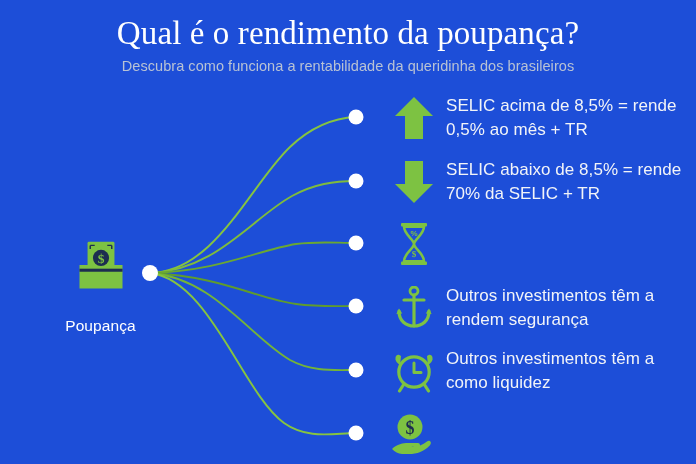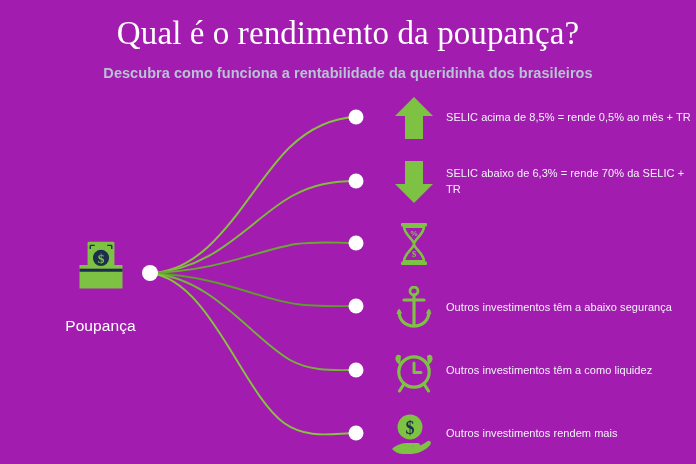--- a/index.html
+++ b/index.html
@@ -5,21 +5,21 @@
 <style>
   html, body {
     margin: 0;
     padding: 0;
     background: #0f1c33;
   }
   #infographic {
     position: relative;
     width: 696px;
     height: 464px;
-    background: #a21caf;
+    background: #1d4ed8;
     overflow: hidden;
     font-family: "Liberation Sans", sans-serif;
     -webkit-font-smoothing: antialiased;
   }
 
   
   .header {
     position: absolute;
     top: 0;
     left: 0;
@@ -30,25 +30,25 @@
     margin: 0;
     padding-top: 14px;
     font-family: "Liberation Serif", "DejaVu Serif", serif;
     font-size: 33px;
     font-weight: 400;
     line-height: 1.16;
     color: #ffffff;
     letter-spacing: 0.1px;
   }
   .subtitle {
-    margin: 7px;
+    margin: 0;
     padding-top: 6px;
     font-family: "Liberation Sans", sans-serif;
     font-size: 14.5px;
-    font-weight: 700;
+    font-weight: 400;
     color: #b8c2d4;
     letter-spacing: 0.05px;
   }
 
   
   .connectors {
     position: absolute;
     top: 0;
     left: 0;
     width: 696px;
@@ -96,21 +96,21 @@
     flex: 0 0 52px;
     width: 52px;
     height: 52px;
     display: flex;
     align-items: center;
     justify-content: center;
   }
   .item-icon svg { display: block; }
   .item-text {
     flex: 1 1 auto;
-    font-size: 11px;
+    font-size: 17px;
     line-height: 1.42;
     color: #f2f4f8;
     letter-spacing: 0.05px;
     padding-left: 6px;
   }
 
   
   .item-0 { top: -2px;  }
   .item-1 { top: 62px;  }
   .item-2 { top: 124px; }
@@ -174,21 +174,21 @@
       </span>
       <span class="item-text">SELIC acima de 8,5% = rende 0,5% ao mês + TR</span>
     </div>
 
     <div class="item item-1">
       <span class="item-icon">
         <svg width="40" height="44" viewBox="0 0 40 44">
           <path d="M20,43 L39,24 H29 V1 H11 V24 H1 Z" fill="#7dc242"></path>
         </svg>
       </span>
-      <span class="item-text">SELIC abaixo de 6,3% = rende 70% da SELIC + TR</span>
+      <span class="item-text">SELIC abaixo de 8,5% = rende 70% da SELIC + TR</span>
     </div>
 
     <div class="item item-2">
       <span class="item-icon">
         <svg width="34" height="44" viewBox="0 0 34 44">
           <rect x="4" y="1" width="26" height="3.6" rx="1" fill="#7dc242"></rect>
           <rect x="4" y="39.4" width="26" height="3.6" rx="1" fill="#7dc242"></rect>
           <path d="M7,4.6 h20 c0,8 -10,13 -10,17.4 c0,4.4 10,9.4 10,17.4 h-20
                    c0,-8 10,-13 10,-17.4 c0,-4.4 -10,-9.4 -10,-17.4 Z" fill="none" stroke="#7dc242" stroke-width="2.6"></path>
           <text x="17" y="14" font-family="Liberation Sans, sans-serif" font-size="8" font-weight="bold" fill="#7dc242" text-anchor="middle">%</text>
@@ -201,21 +201,21 @@
       <span class="item-icon">
         <svg width="40" height="44" viewBox="0 0 40 44">
           <circle cx="20" cy="5" r="4" fill="none" stroke="#7dc242" stroke-width="2.8"></circle>
           <line x1="20" y1="9" x2="20" y2="40" stroke="#7dc242" stroke-width="3.2" stroke-linecap="round"></line>
           <line x1="10" y1="14" x2="30" y2="14" stroke="#7dc242" stroke-width="3.2" stroke-linecap="round"></line>
           <path d="M5,25 c0,10 7,15 15,15 c8,0 15,-5 15,-15" fill="none" stroke="#7dc242" stroke-width="3.2" stroke-linecap="round"></path>
           <path d="M2.4,28 L5,22.5 L8.2,27.6 Z" fill="#7dc242"></path>
           <path d="M31.8,27.6 L35,22.5 L37.6,28 Z" fill="#7dc242"></path>
         </svg>
       </span>
-      <span class="item-text">Outros investimentos têm a abaixo segurança</span>
+      <span class="item-text">Outros investimentos têm a rendem segurança</span>
     </div>
 
     <div class="item item-4">
       <span class="item-icon">
         <svg width="42" height="44" viewBox="0 0 42 44">
           <path d="M8,7 c-4,-3 -6,0 -5.5,3.5 c0.4,2.6 2.6,4.4 4.6,5.2 Z" fill="#7dc242"></path>
           <path d="M34,7 c4,-3 6,0 5.5,3.5 c-0.4,2.6 -2.6,4.4 -4.6,5.2 Z" fill="#7dc242"></path>
           <circle cx="21" cy="23" r="15.2" fill="none" stroke="#7dc242" stroke-width="3.2"></circle>
           <path d="M21,14 v9.4 h7" fill="none" stroke="#7dc242" stroke-width="3" stroke-linecap="round" stroke-linejoin="round"></path>
           <path d="M10,36.5 l-3.5,5.5" stroke="#7dc242" stroke-width="3.2" stroke-linecap="round"></path>
@@ -228,17 +228,16 @@
     <div class="item item-5">
       <span class="item-icon">
         <svg width="46" height="42" viewBox="0 0 46 42">
           <circle cx="19" cy="14" r="12.5" fill="#7dc242"></circle>
           <text x="19" y="21" font-family="Liberation Serif, serif" font-size="18" font-weight="bold" fill="#1d2d50" text-anchor="middle">$</text>
           <path d="M1,36 c5,-5 11,-6 16,-6 h10 c2.6,0 2.6,3.6 0,3.6 h-8
                    c5.4,0.6 12,-0.6 17,-5 c2.6,-2.2 5.4,1 3,3.6
                    c-6,6.4 -13,8.8 -21,8.8 h-7 c-4,0 -7,-2.4 -10,-5 Z" fill="#7dc242"></path>
         </svg>
       </span>
-      <span class="item-text">Outros investimentos rendem mais</span>
     </div>
 
   </div>
 </div>
 
 </body></html>

